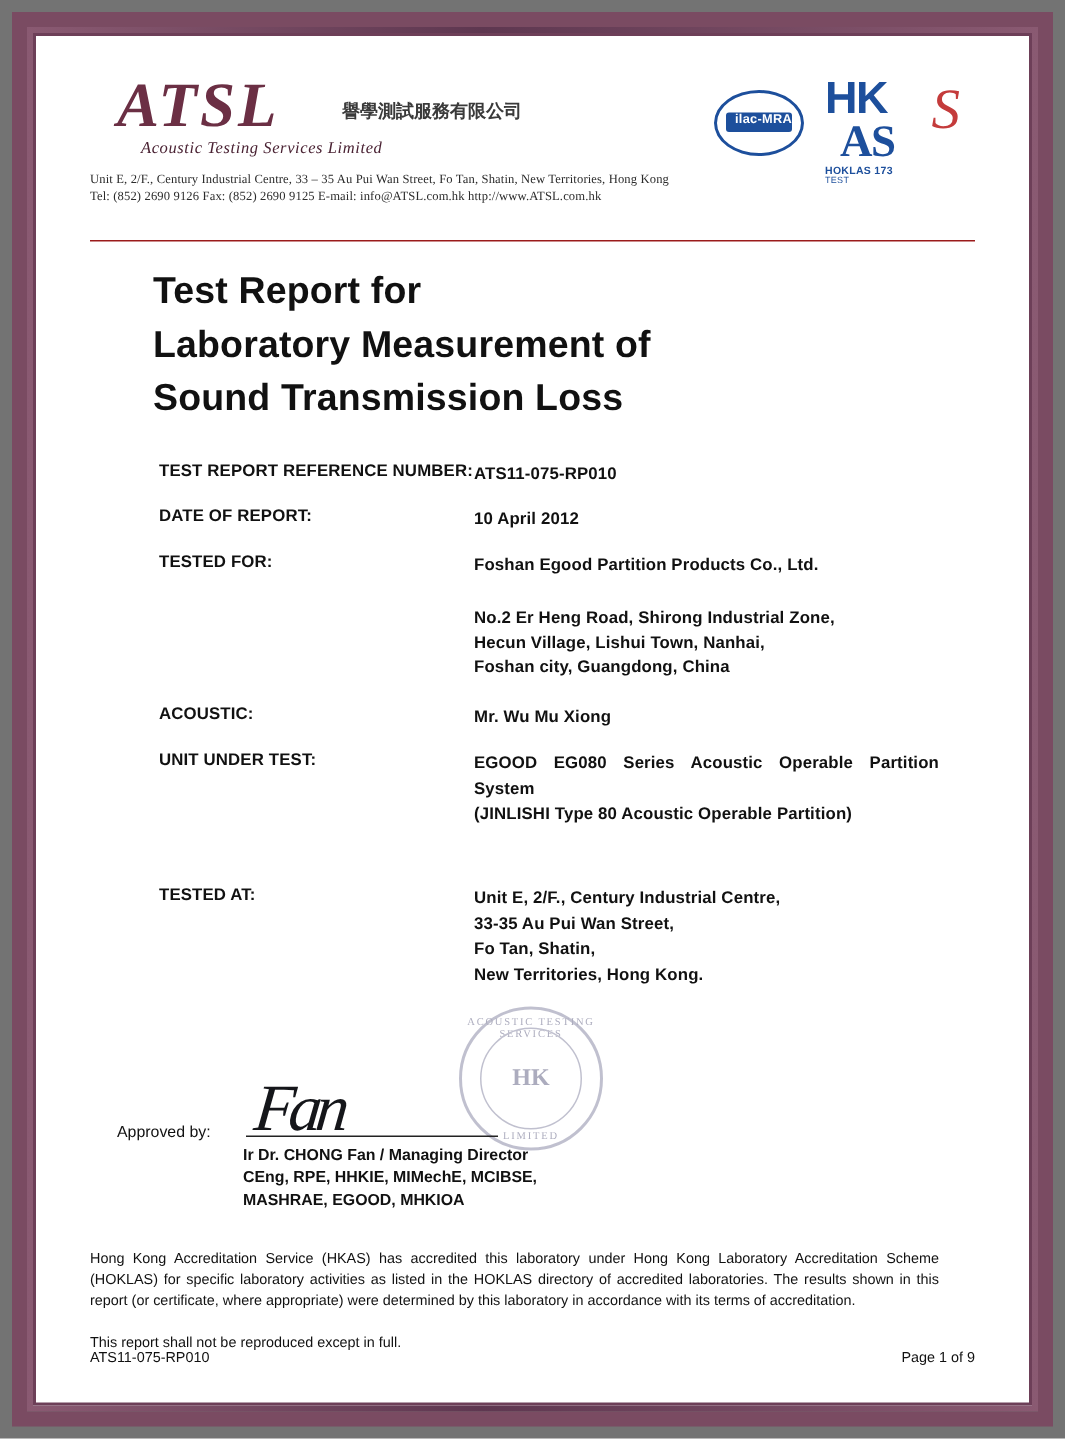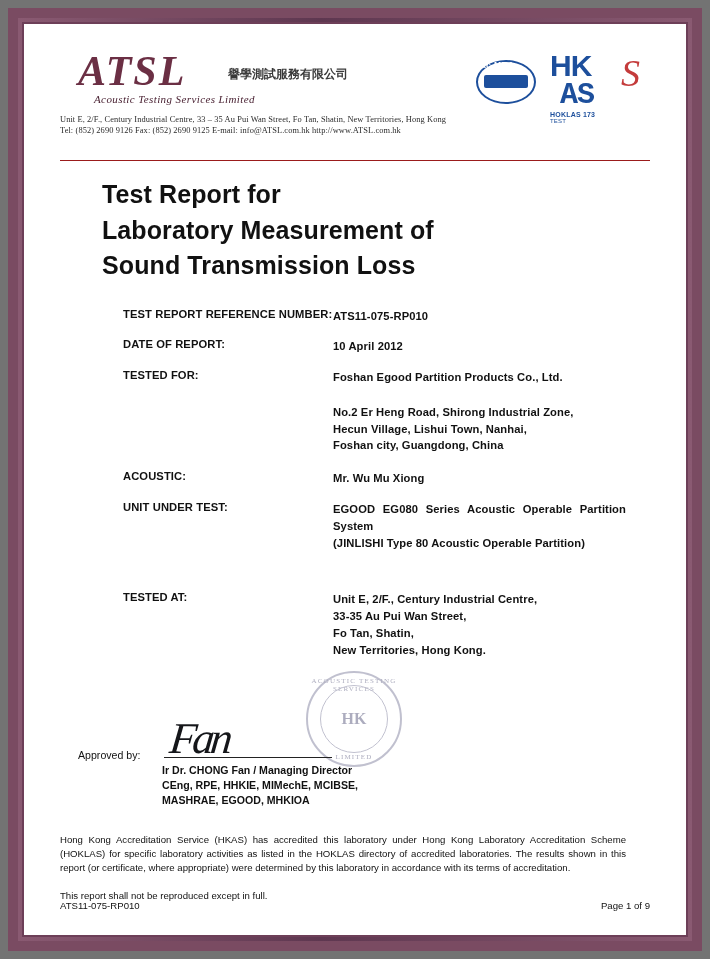--- a/index.html
+++ b/index.html
@@ -127,21 +127,22 @@
     content:"";
     position:absolute;
     left:6px; right:6px; top:50%;
     height:13px; margin-top:-7px;
     background:#1d4f9c;
     border-radius:2px;
   }
   .badge-ilac .txt {
     position: absolute;
     left: 0; right: 0;
-    top: 0;
+    top: 14px;
+    text-align: center;
     font-size: 8.5px;
     font-weight: bold;
     color: #ffffff;
     letter-spacing: .2px;
     font-family: "Liberation Sans", sans-serif;
   }
   .badge-hkas {
     position: absolute;
     right: 8px;
     top: 4px;
@@ -150,21 +151,21 @@
   }
   .badge-hkas .hk {
     font-family: "Liberation Sans", sans-serif;
     font-weight: bold;
     font-size: 30px;
     color: #1d4f9c;
     line-height: .95;
     letter-spacing: -1px;
   }
   .badge-hkas .as {
-    font-family: Liberation Mono, monospace;
+    font-family: Liberation Serif, serif;
     font-weight: bold;
     font-size: 30px;
     color: #1d4f9c;
     line-height: .95;
     letter-spacing: -1px;
     margin-left: 10px;
   }
   .badge-hkas .swirl {
     position: absolute;
     right: 2px;
@@ -202,21 +203,20 @@
 
   
   .fields {
     margin-top: 24px;
     margin-left: 46px;
     width: 520px;
   }
   .field-row {
     display: flex;
     margin-bottom: 14px;
-    margin-left: 17px;
   }
   .field-label {
     width: 210px;
     flex: none;
     font-size: 11.2px;
     font-weight: bold;
     color: #111111;
     letter-spacing: .1px;
   }
   .field-value {

